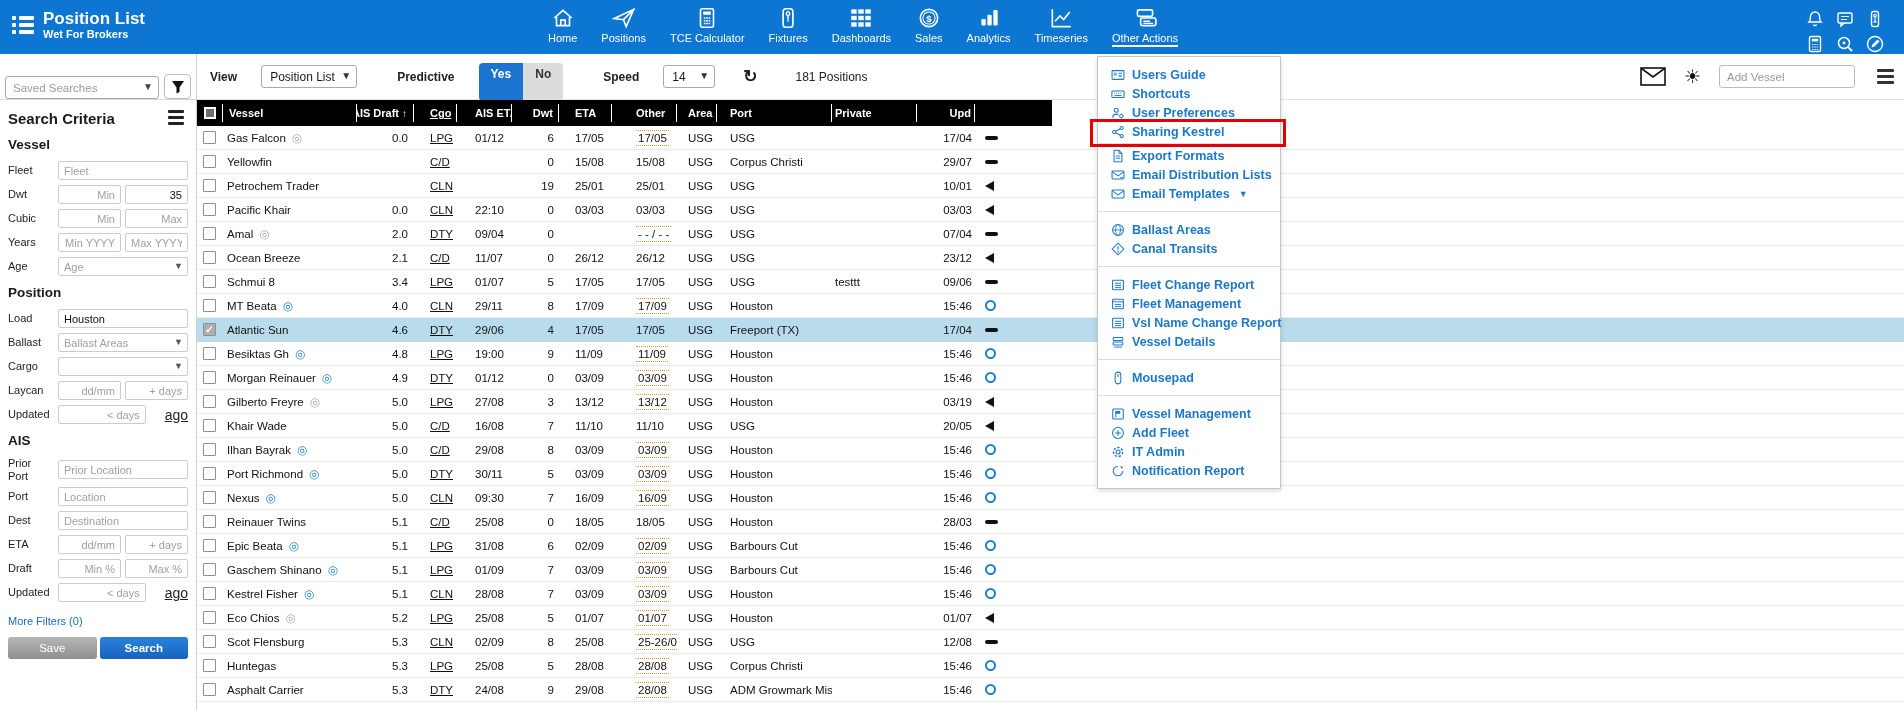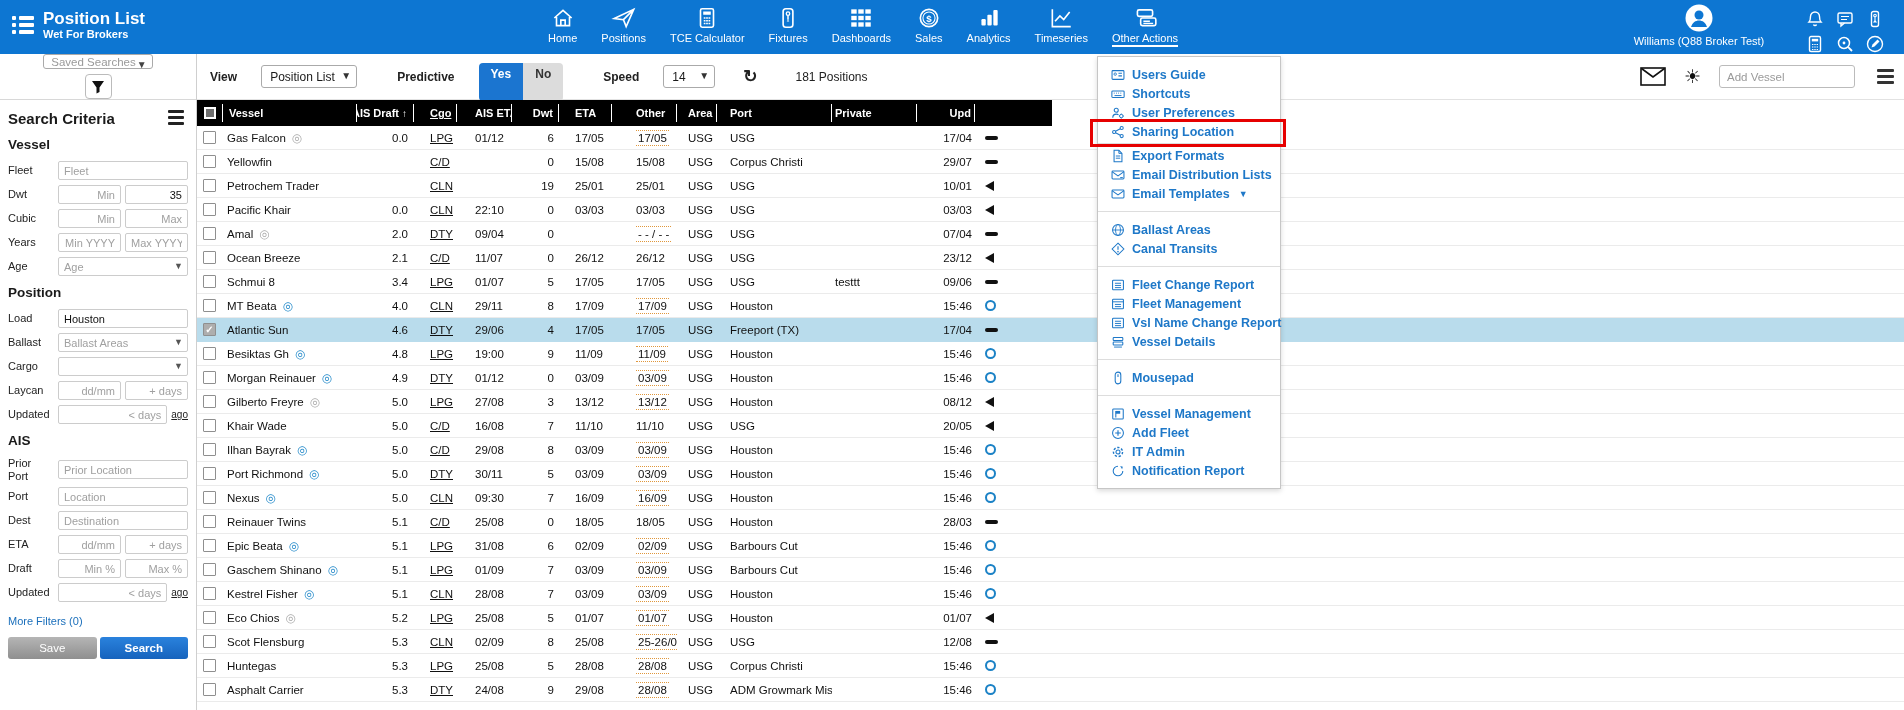--- a/index.html
+++ b/index.html
@@ -29,21 +29,21 @@
   .username { font-size:11px; margin-top:1px; white-space:nowrap; }
   .icongrid { display:grid; grid-template-columns:repeat(3,30px); grid-auto-rows:25px; margin-top:6px; justify-items:center; align-items:center; }
   .icongrid svg { width:18px; height:18px; }
 
   
   .main { display:flex; height:656px; }
   .sidebar { width:197px; border-right:1px solid #cfcfcf; background:#fff; flex:0 0 197px; }
   .content { flex:1; min-width:0; position:relative; }
 
   
-  .savedrow { height:46px; display:flex; align-items:center; padding:0 5px; border-bottom:1px solid #d8d8d8; gap:5px;flex-direction:column; }
+  .savedrow { height:46px; display:flex; align-items:flex-end; padding:0 5px; border-bottom:1px solid #d8d8d8; gap:5px; }
   .combo { position:relative; flex:1; height:23px; border:1px solid #aaa; border-radius:3px; background:#fff; display:flex; align-items:center; padding:0 16px 0 7px; }
   .combo .ph { color:#9a9a9a; font-size:11.5px; }
   .combo .caret { position:absolute; right:5px; top:4px; color:#444; font-size:10px; }
   .filterbtn { width:27px; height:25px; border:1px solid #bbb; border-radius:4px; background:#fff; display:flex; align-items:center; justify-content:center; }
   .filterbtn svg { width:14px; height:14px; }
 
   
   .toolbar { height:46px; display:flex; align-items:center; padding:0 10px 0 13px; gap:24px; border-bottom:1px solid #e2e2e2; }
   .tlabel { font-size:12px; font-weight:700; color:#222; }
   .tselect { position:relative; height:23px; border:1px solid #aaa; border-radius:3px; display:flex; align-items:center; padding:0 20px 0 8px; font-size:12px; background:#fff; }
@@ -70,21 +70,21 @@
   .frow { display:flex; align-items:center; margin-bottom:5px; min-height:19px; }
   .flabel { flex:0 0 50px; font-size:11px; color:#222; line-height:1.15; padding-right:4px; }
   .fwrap { flex:1; display:flex; gap:4px; align-items:center; }
   .fin { width:100%; min-width:0; height:19px; border:1px solid #ccc; border-radius:2px; font-size:11px; padding:0 5px; color:#111; font-family:"Liberation Sans",sans-serif; background:#fff; }
   .fin::placeholder { color:#a0a0a0; }
   .fin.al-r { text-align:right; }
   .fpair { flex:1; min-width:0; }
   .fselect { position:relative; flex:1; height:19px; border:1px solid #ccc; border-radius:2px; background:#fff; display:flex; align-items:center; padding:0 14px 0 5px; }
   .fselect .val { font-size:11px; color:#a0a0a0; white-space:nowrap; overflow:hidden; }
   .fselect .caret { position:absolute; right:4px; top:3px; font-size:9px; color:#555; }
-  .fsuffix { font-size:10px; color:#222; margin-left:0;text-decoration:underline; }
+  .fsuffix { font-size:14px; color:#222; margin-left:15px;text-decoration:underline; }
   .morefilters { display:inline-block; margin:8px 0 0 0; font-size:11px; color:#1b6fbb; text-decoration:none; }
   .btnrow { display:flex; gap:3px; margin-top:8px; }
   .btn { flex:1; height:22px; border:none; border-radius:3px; font-size:11.5px; color:#fff; font-family:"Liberation Sans",sans-serif; }
   .btn.save { background:linear-gradient(#b5b5b5,#8f8f8f); }
   .btn.search { background:linear-gradient(#2a82dd,#1663bd); font-weight:700; }
 
   
   .tablewrap { position:relative; }
   .thead { display:flex; width:855px; height:26px; background:#000; color:#fff; align-items:center; }
   .th { font-size:11px; font-weight:700; border-right:1px solid #fff; height:18px; display:flex; align-items:center; white-space:nowrap; overflow:hidden; }
@@ -311,28 +311,20 @@
         <svg viewBox="0 0 24 20">
             <rect x="5" y="2.5" width="14" height="6" rx="1.5" fill="none" stroke="#fff" stroke-width="1.5"></rect>
             <rect x="8" y="10" width="14" height="7" rx="1.5" fill="none" stroke="#fff" stroke-width="1.5"></rect>
             <path d="M10.5 13h6M10.5 15h9" stroke="#fff" stroke-width="1.3"></path>
           </svg>
         <span class="nlabel">Other Actions</span>
       </div>
     </nav>
 
     <div class="usercluster">
-      <div class="userblock">
-        <svg viewBox="0 0 32 32">
-            <circle cx="16" cy="16" r="13.5" fill="#fff"></circle>
-            <circle cx="16" cy="13" r="4.5" fill="#0d76d2"></circle>
-            <path d="M8 25c1.5-4.5 4.5-6.5 8-6.5s6.5 2 8 6.5" fill="#0d76d2"></path>
-          </svg>
-        <span class="username">Williams (Q88 Broker Test)</span>
-      </div>
       <div class="icongrid">
         <span><svg viewBox="0 0 18 18">
               <path d="M9 2a4.5 4.5 0 0 0-4.5 4.5c0 4-1.5 5.5-1.5 5.5h12s-1.5-1.5-1.5-5.5A4.5 4.5 0 0 0 9 2z" fill="none" stroke="#fff" stroke-width="1.4"></path>
               <path d="M7.5 14.5a1.6 1.6 0 0 0 3 0" fill="none" stroke="#fff" stroke-width="1.4"></path>
             </svg></span>
         <span><svg viewBox="0 0 18 18">
               <rect x="2" y="3" width="14" height="10" rx="1.5" fill="none" stroke="#fff" stroke-width="1.4"></rect>
               <path d="M5 6.5h8M5 9.5h6" stroke="#fff" stroke-width="1.2"></path>
               <path d="M5 13v3l3.5-3" fill="none" stroke="#fff" stroke-width="1.4"></path>
             </svg></span>
@@ -841,21 +833,21 @@
               <div class="td c3">LPG</div>
               <div class="td c4">27/08</div>
               <div class="td c5 al-r">3</div>
               <div class="td c6">13/12</div>
               <div class="td c7">
                 <span class="openflag">13/12</span>
               </div>
               <div class="td c8">USG</div>
               <div class="td c9">Houston</div>
               <div class="td c10"></div>
-              <div class="td c11 al-r">08/12</div>
+              <div class="td c11 al-r">03/19</div>
               <div class="td c12">
                 <span class="st-tri"></span>
               </div>
             </div>
             <div class="tr">
               <div class="td c0">
                 <span class="cb"></span>
               </div>
               <div class="td c1">
                 <span>Khair Wade</span>
@@ -1157,21 +1149,21 @@
       <div class="mitem">
         <svg viewBox="0 0 16 16" style="color: rgb(30, 120, 200);">
           <use href="#i-usergear"></use>
         </svg>
         <span>User Preferences</span>
       </div>
       <div class="mitem">
         <svg viewBox="0 0 16 16" style="color: rgb(30, 120, 200);">
           <use href="#i-share"></use>
         </svg>
-        <span>Sharing Location</span>
+        <span>Sharing Kestrel</span>
       </div>
       <div class="msep tight"></div>
       <div class="mitem">
         <svg viewBox="0 0 16 16" style="color: rgb(30, 120, 200);">
           <use href="#i-file"></use>
         </svg>
         <span>Export Formats</span>
       </div>
       <div class="mitem">
         <svg viewBox="0 0 16 16" style="color: rgb(30, 120, 200);">

